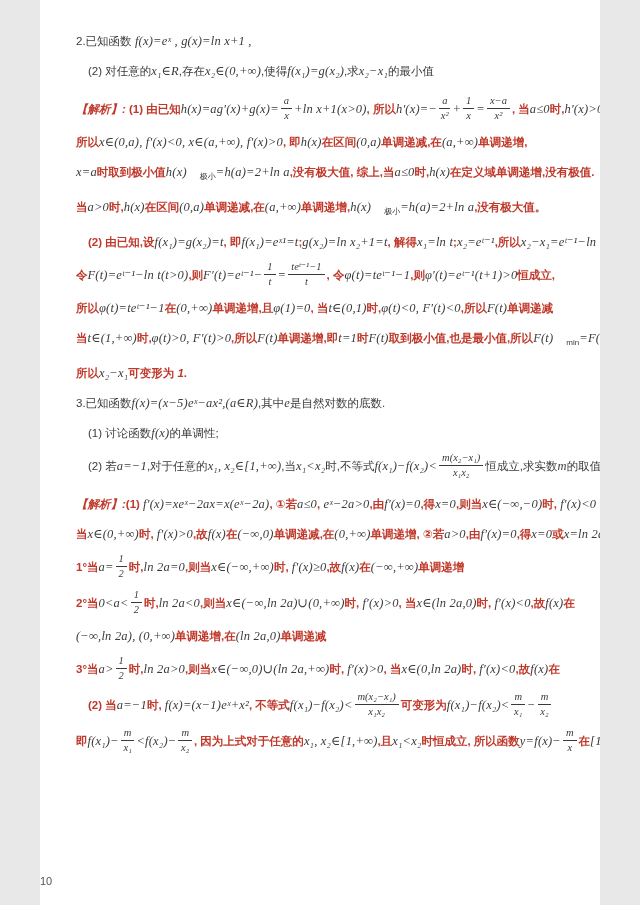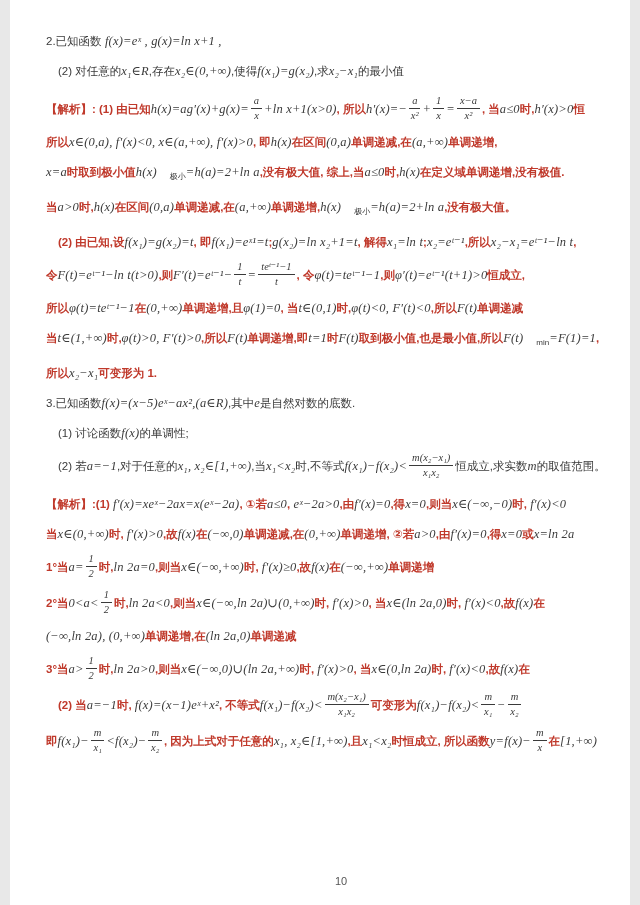--- a/index.html
+++ b/index.html
@@ -1,18 +1,18 @@
 <!DOCTYPE html>
 <html><head>
 <meta charset="utf-8">
 <style>
   html,body{margin:0;padding:0;background:#e8e8e8;}
   .page{
     position:relative;
-    width:620px;height:905px;
+    width:560px;height:905px;
     margin:0 auto;
     background:#ffffff;
     overflow:hidden;
     font-family:"Liberation Sans","DejaVu Sans",sans-serif;
     color:#3a3a3a;
   }
   .content{
     padding:30px 26px 0 36px;
   }
   .line{
@@ -25,21 +25,21 @@
   .line.gap-before{margin-top:14px;}
   .run{vertical-align:middle;}
   .run-k{color:#3a3a3a;}
   .run-r{color:#c0392b;font-weight:600;}
   .math{
     font-family:"Liberation Serif","DejaVu Serif",serif;
     font-style:italic;
     font-size:12.5px;
     letter-spacing:0.2px;
   }
-  .bold{font-weight:700;}
+  .bold{font-weight:700;font-style:italic;}
   .sub{
     font-size:8px;
     vertical-align:-4px;
     font-style:normal;
     padding-left:13px;
   }
   .frac{
     display:inline-block;
     vertical-align:middle;
     text-align:center;
@@ -55,24 +55,23 @@
     padding:0 3px 1px 3px;
   }
   .frac .den{
     display:block;
     padding-top:1px;
   }
   .footer{
     position:absolute;
     left:0;right:0;
     bottom:18px;
-    text-align:center;
+    text-align:left;
     font-size:11px;
     color:#555555;
-    margin-left:42px;
   }
 </style>
 </head>
 <body>
 
 <div class="page">
   <div class="content">
       <div class="line"><span class="run run-k">2.已知函数</span><span class="run run-k math"> f(x)=eˣ , g(x)=ln x+1 ,</span></div>
       <div class="line indent"><span class="run run-k">(2)  对任意的</span><span class="run run-k math">x₁∈R</span><span class="run run-k">,存在</span><span class="run run-k math">x₂∈(0,+∞)</span><span class="run run-k">,使得</span><span class="run run-k math">f(x₁)=g(x₂)</span><span class="run run-k">,求</span><span class="run run-k math">x₂−x₁</span><span class="run run-k">的最小值</span></div>
       <div class="line gap-before"><span class="run run-r bold">【解析】:</span><span class="run run-r"> (1) 由已知</span><span class="run run-k math">h(x)=ag′(x)+g(x)=</span><span class="frac run-k"><span class="num">a</span><span class="den">x</span></span><span class="run run-k math">+ln x+1(x&gt;0)</span><span class="run run-r">, 所以</span><span class="run run-k math">h′(x)=−</span><span class="frac run-k"><span class="num">a</span><span class="den">x²</span></span><span class="run run-k math">+</span><span class="frac run-k"><span class="num">1</span><span class="den">x</span></span><span class="run run-k math">=</span><span class="frac run-k"><span class="num">x−a</span><span class="den">x²</span></span><span class="run run-r">, 当</span><span class="run run-k math">a≤0</span><span class="run run-r">时,</span><span class="run run-k math">h′(x)&gt;0</span><span class="run run-r">恒</span></div>

